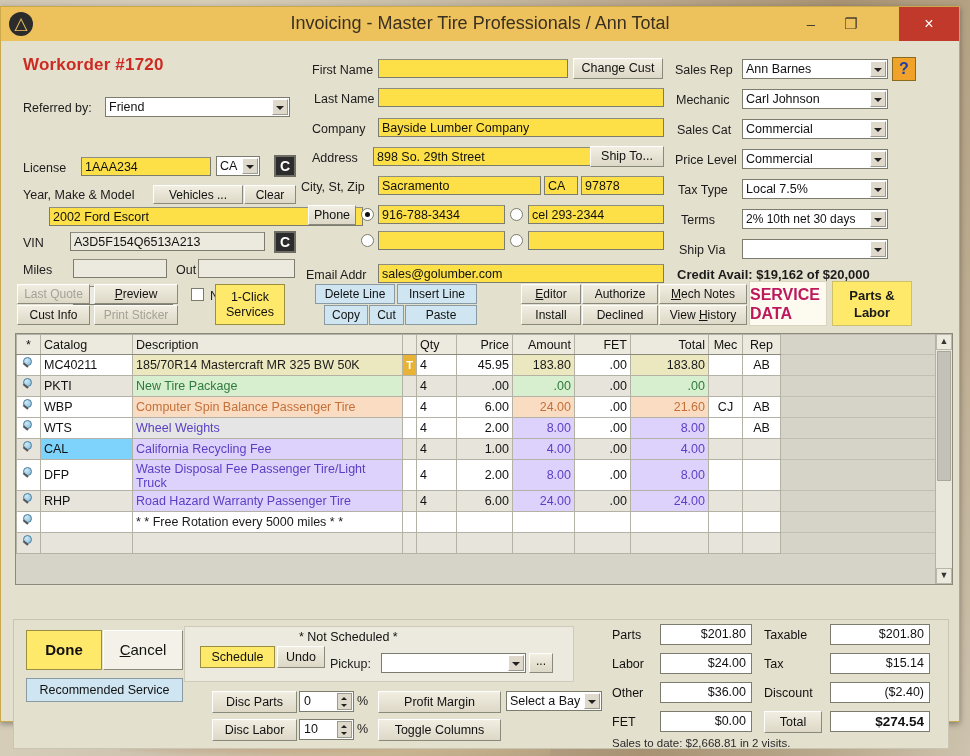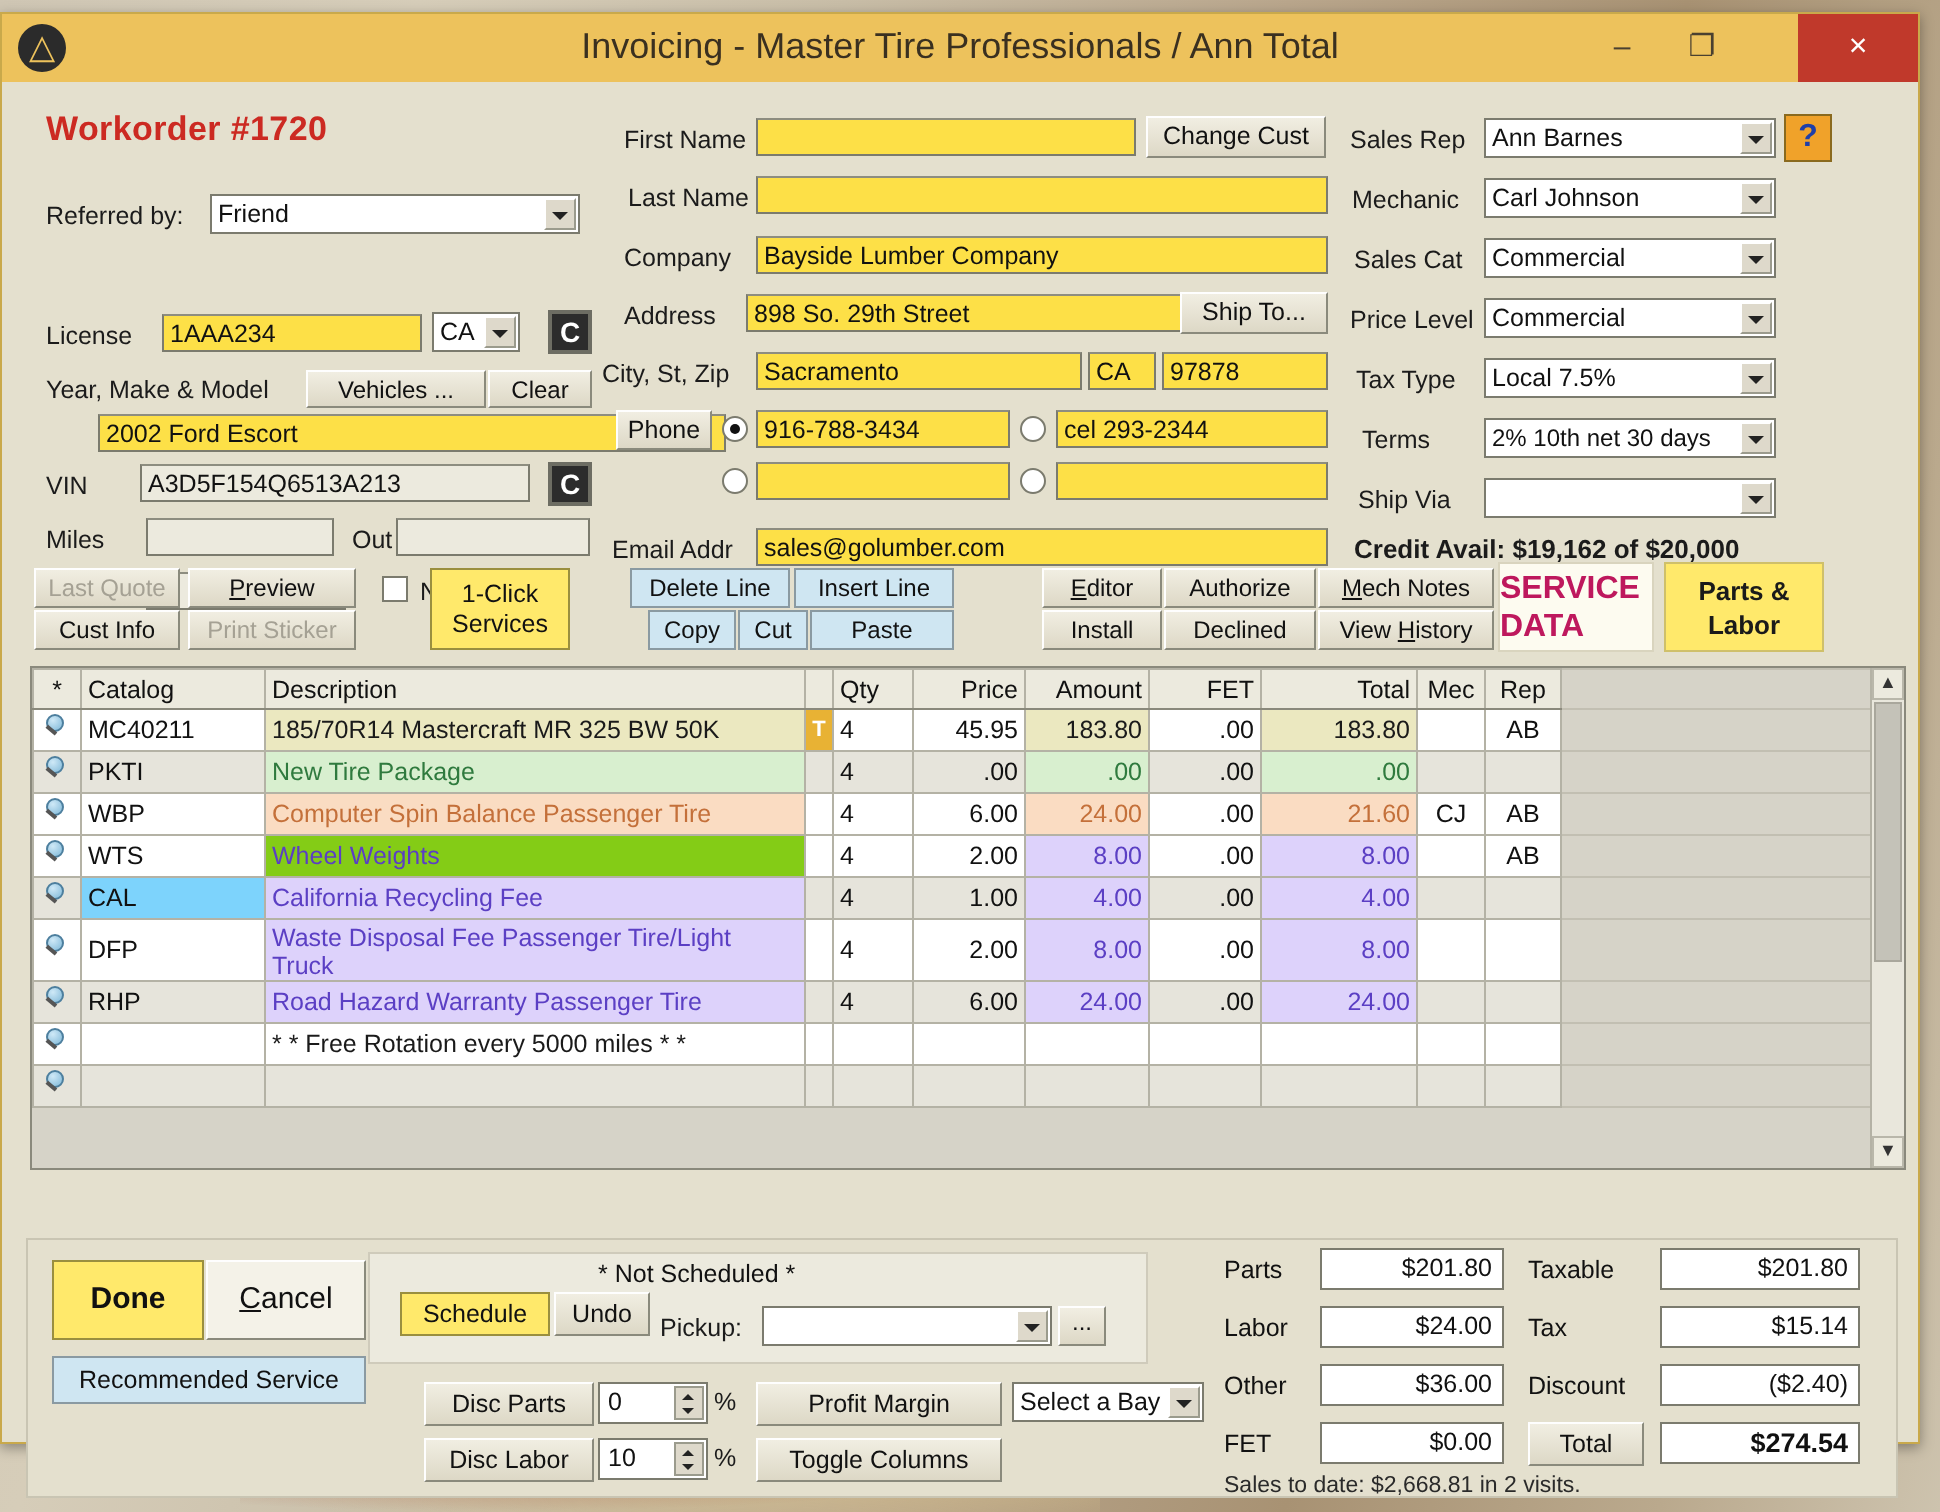--- a/index.html
+++ b/index.html
@@ -393,21 +393,21 @@
               <td class="num" style="height: 21px; background: rgb(250, 220, 194); color: rgb(196, 112, 58);">24.00</td>
               <td class="num" style="background: rgb(255, 255, 255); height: 21px;">.00</td>
               <td class="num" style="height: 21px; background: rgb(250, 220, 194); color: rgb(196, 112, 58);">21.60</td>
               <td class="mid" style="background: rgb(255, 255, 255); height: 21px;">CJ</td>
               <td class="mid" style="background: rgb(255, 255, 255); height: 21px;">AB</td>
               <td style="background: rgb(214, 211, 200); border-color: rgb(194, 191, 178); height: 21px;"></td>
             </tr>
             <tr>
               <td class="mid" style="background: rgb(255, 255, 255); height: 21px;"><span class="magnifier"></span></td>
               <td style="background: rgb(255, 255, 255); height: 21px;">WTS</td>
-              <td style="height: 21px; background: #84cc16; color: rgb(91, 63, 196);">Wheel Weights</td>
+              <td style="height: 21px; background: #e5e5e5; color: rgb(91, 63, 196);">Wheel Weights</td>
               <td class="mid" style="height: 21px; padding: 0px; background: rgb(255, 255, 255); color: rgb(255, 255, 255); font-weight: bold; font-size: 11px;"></td>
               <td style="background: rgb(255, 255, 255); height: 21px;">4</td>
               <td class="num" style="background: rgb(255, 255, 255); height: 21px;">2.00</td>
               <td class="num" style="height: 21px; background: rgb(221, 210, 251); color: rgb(91, 63, 196);">8.00</td>
               <td class="num" style="background: rgb(255, 255, 255); height: 21px;">.00</td>
               <td class="num" style="height: 21px; background: rgb(221, 210, 251); color: rgb(91, 63, 196);">8.00</td>
               <td class="mid" style="background: rgb(255, 255, 255); height: 21px;"></td>
               <td class="mid" style="background: rgb(255, 255, 255); height: 21px;">AB</td>
               <td style="background: rgb(214, 211, 200); border-color: rgb(194, 191, 178); height: 21px;"></td>
             </tr>

